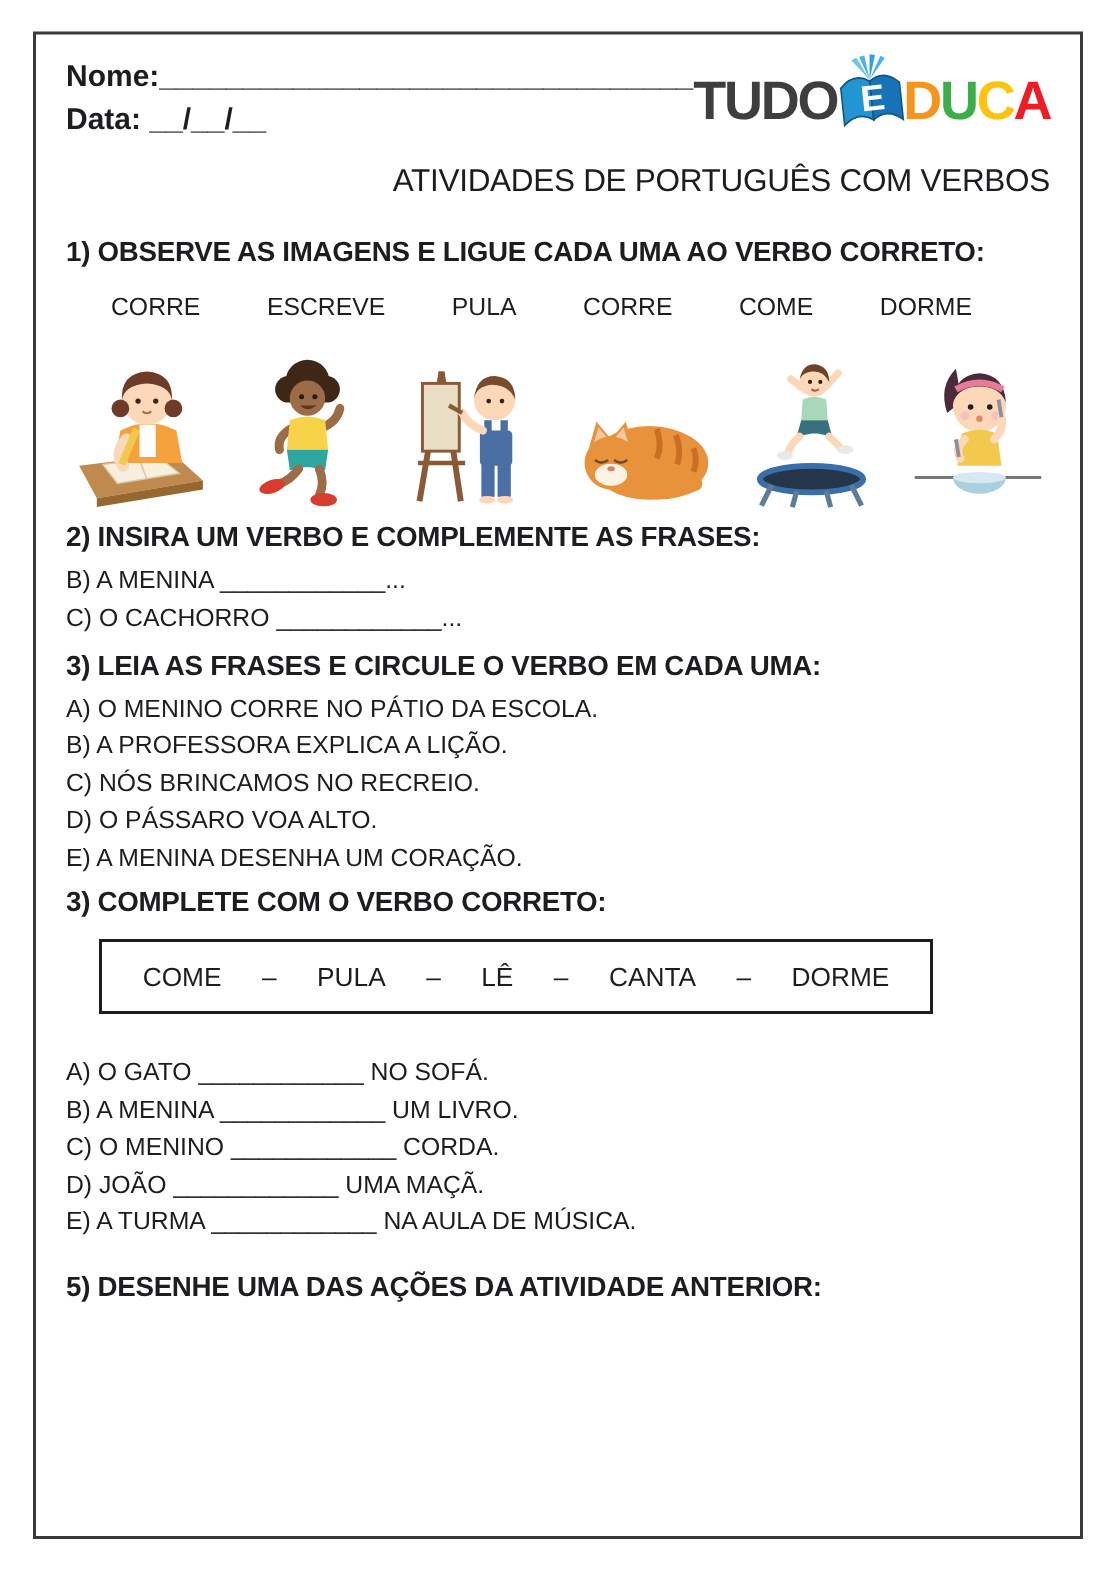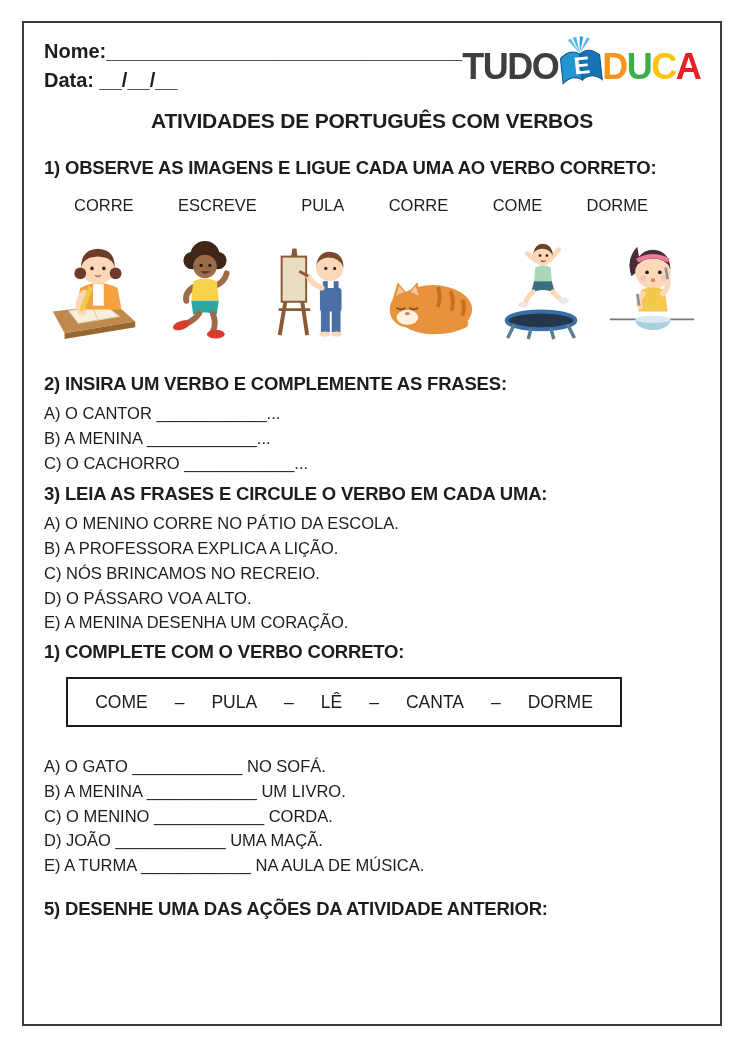--- a/index.html
+++ b/index.html
@@ -5,29 +5,29 @@
   html,body { margin:0; padding:0; background:#ffffff; }
   body { width:743px; height:1050px; font-family:"Liberation Sans", sans-serif; color:#1d1d1f; }
   .sheet { position:relative; width:743px; height:1031px; background:#fff; overflow:hidden; }
   .frame { position:absolute; left:22px; top:21px; width:700px; height:1005px;
            border:2px solid #3a3a3a; box-sizing:border-box; padding:14px 20px 0 20px; }
   .header-row { display:flex; justify-content:space-between; align-items:flex-start; }
   .id-block { font-weight:bold; font-size:20px; line-height:1.45; white-space:nowrap; }
   .logo { display:flex; align-items:center; margin-top:2px; margin-right:0; }
   .logo span { font-size:36px; font-weight:bold; letter-spacing:-1.5px; line-height:1; }
   .logo-book { width:50px; height:56px; margin:0 -4px 0 -2px; position:relative; top:-4px; }
-  .title { text-align:center; font-weight:bold; font-size:21px; margin-top:14px; letter-spacing:-0.2px; }
+  .title { text-align:right; font-weight:normal; font-size:21px; margin-top:14px; letter-spacing:-0.2px; }
   .sec-heading { font-weight:bold; font-size:18.5px; letter-spacing:-0.2px; }
   .s1-heading { margin-top:24px; }
   .verbs-row { display:flex; justify-content:space-between; padding:0 52px 0 30px;
                margin-top:17px; font-size:16.5px; }
   .images-row { display:flex; justify-content:space-between; align-items:flex-end;
                 height:110px; margin-top:22px; }
   .images-row figure { margin:0; }
-  .s2-heading { margin-top:26px; }
+  .s2-heading { }
   .lines { margin-top:6px; font-size:16.5px; line-height:1.5; }
   .lines div { white-space:nowrap; }
   .s3-heading { margin-top:8px; }
   .s4-heading { margin-top:6px; }
   .word-bank { width:556px; height:50px; margin-left:22px; margin-top:14px;
                border:2px solid #1d1d1f; box-sizing:border-box;
                display:flex; align-items:center; justify-content:center; gap:27px;
                font-size:17.5px; }
   .s4-lines { margin-top:27px; }
   .s5-heading { margin-top:20px; }
@@ -205,35 +205,34 @@
           <line x1="38" y1="72" x2="36" y2="60" stroke="#8a8f98" stroke-width="2.6"></line>
           <line x1="8" y1="86" x2="94" y2="86" stroke="#777777" stroke-width="2"></line>
           <path d="M34 86 a18 11 0 0 0 36 0 Z" fill="#aacfdd"></path>
           <ellipse cx="52" cy="86" rx="18" ry="3.8" fill="#d7e9f0"></ellipse>
         </svg>
       </figure>
     </div>
 
     <div class="sec-heading s2-heading">2) INSIRA UM VERBO E COMPLEMENTE AS FRASES:</div>
     <div class="lines">
-      <div>A) O CANTOR ____________...</div>
       <div>B) A MENINA ____________...</div>
       <div>C) O CACHORRO ____________...</div>
     </div>
 
     <div class="sec-heading s3-heading">3) LEIA AS FRASES E CIRCULE O VERBO EM CADA UMA:</div>
     <div class="lines">
       <div>A) O MENINO CORRE NO PÁTIO DA ESCOLA.</div>
       <div>B) A PROFESSORA EXPLICA A LIÇÃO.</div>
       <div>C) NÓS BRINCAMOS NO RECREIO.</div>
       <div>D) O PÁSSARO VOA ALTO.</div>
       <div>E) A MENINA DESENHA UM CORAÇÃO.</div>
     </div>
 
-    <div class="sec-heading s4-heading">1) COMPLETE COM O VERBO CORRETO:</div>
+    <div class="sec-heading s4-heading">3) COMPLETE COM O VERBO CORRETO:</div>
     <div class="word-bank">
       <span>COME</span>
       <span>–</span>
       <span>PULA</span>
       <span>–</span>
       <span>LÊ</span>
       <span>–</span>
       <span>CANTA</span>
       <span>–</span>
       <span>DORME</span>

